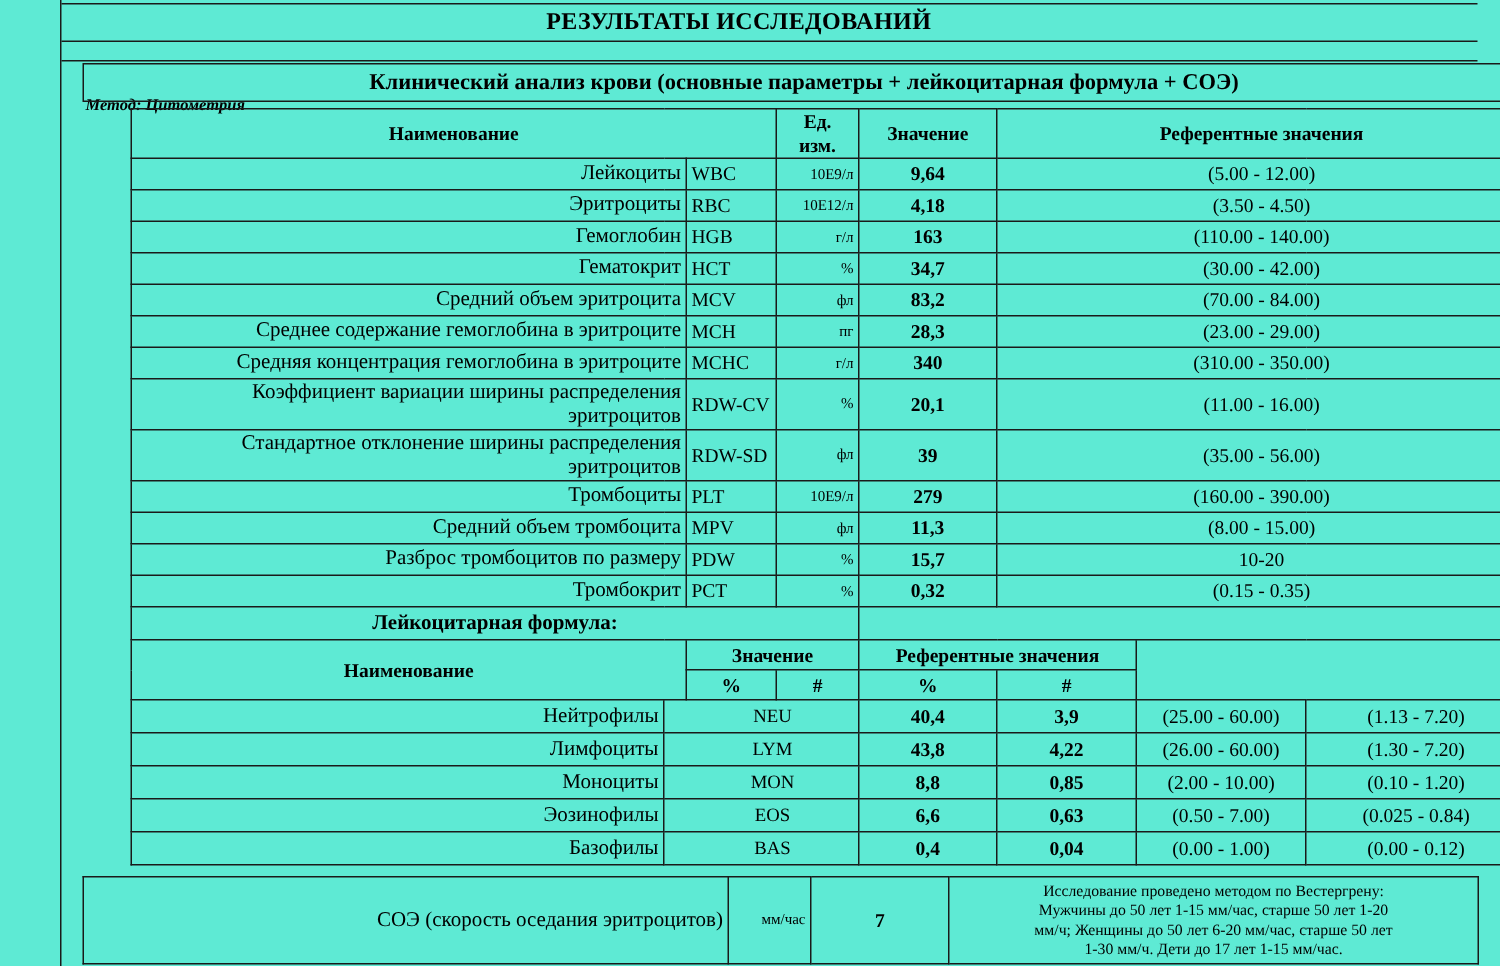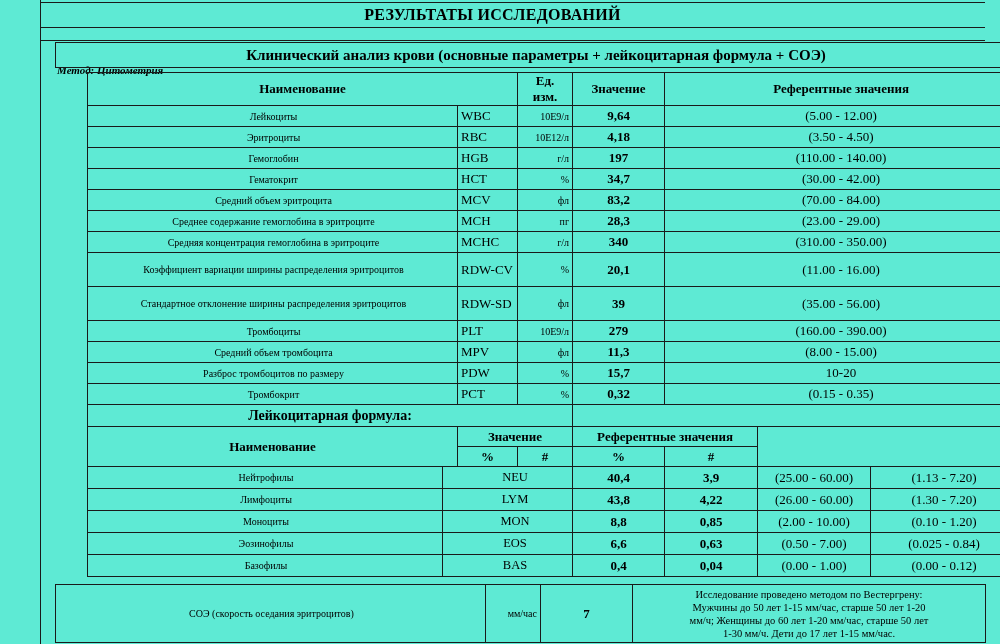--- a/index.html
+++ b/index.html
@@ -86,22 +86,22 @@
     text-align: center;
   }
   tr.head   { height: 32px; }
   tr.r      { height: 21px; }
   tr.r2     { height: 34px; }
   tr.formula{ height: 22px; }
   tr.lhead  { height: 20px; }
   tr.lr     { height: 22px; }
   tr.soe-row{ height: 58px; }
   td.name {
-    text-align: center;
-    font-size: 10px;
+    text-align: right;
+    font-size: 14px;
     padding-left: 5px;
   }
   td.code {
     text-align: left;
     font-size: 13px;
     padding-left: 3px;
     word-wrap: break-word;
   }
   td.lcode {
     text-align: center;
@@ -183,21 +183,21 @@
       <td class="name" colspan="2">Эритроциты</td>
       <td class="code">RBC</td>
       <td class="unit">10Е12/л</td>
       <td class="value">4,18</td>
       <td class="ref" colspan="3">(3.50 - 4.50)</td>
     </tr>
     <tr class="r">
       <td class="name" colspan="2">Гемоглобин</td>
       <td class="code">HGB</td>
       <td class="unit">г/л</td>
-      <td class="value">197</td>
+      <td class="value">163</td>
       <td class="ref" colspan="3">(110.00 - 140.00)</td>
     </tr>
     <tr class="r">
       <td class="name" colspan="2">Гематокрит</td>
       <td class="code">HCT</td>
       <td class="unit">%</td>
       <td class="value">34,7</td>
       <td class="ref" colspan="3">(30.00 - 42.00)</td>
     </tr>
     <tr class="r">
@@ -332,20 +332,20 @@
         <col style="width:353px">
     </colgroup>
     <tbody>
         <tr class="soe-row">
       <td class="name">СОЭ (скорость оседания эритроцитов)</td>
       <td class="unit">мм/час</td>
       <td class="value">7</td>
       <td class="soe-ref">
         <div>Исследование проведено методом по Вестергрену:</div>
         <div>Мужчины  до 50 лет 1-15 мм/час, старше 50 лет 1-20</div>
-        <div>мм/ч; Женщины до 60 лет 1-20 мм/час, старше 50 лет</div>
+        <div>мм/ч; Женщины до 50 лет 6-20 мм/час, старше 50 лет</div>
         <div>1-30 мм/ч. Дети до 17 лет 1-15 мм/час.</div>
       </td>
     </tr>
   </tbody>
     </table>
 
 </div>
 
 </body></html>

